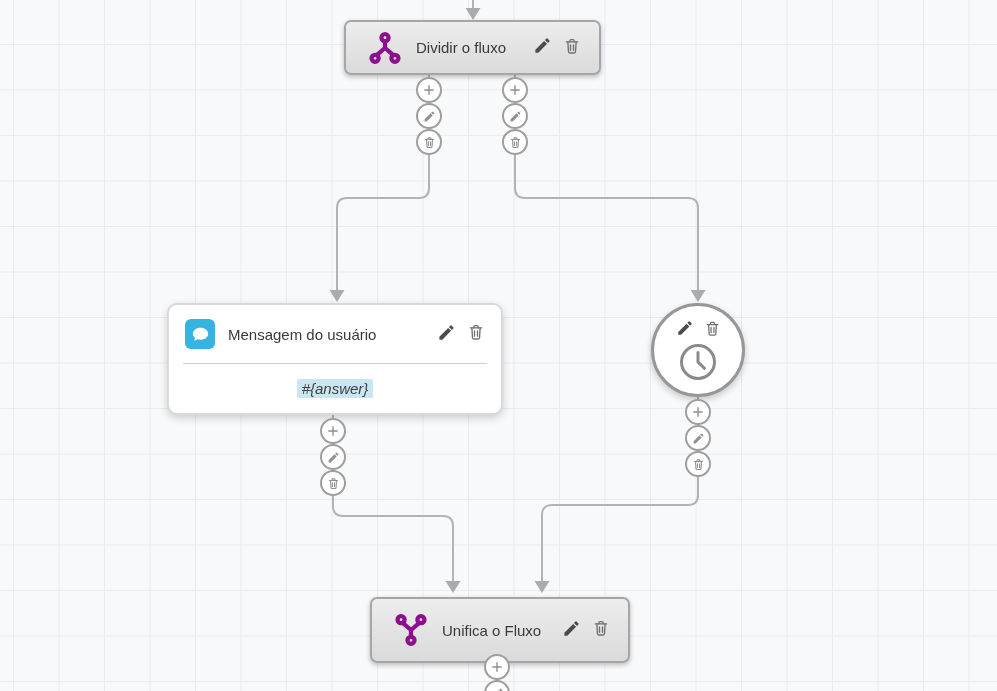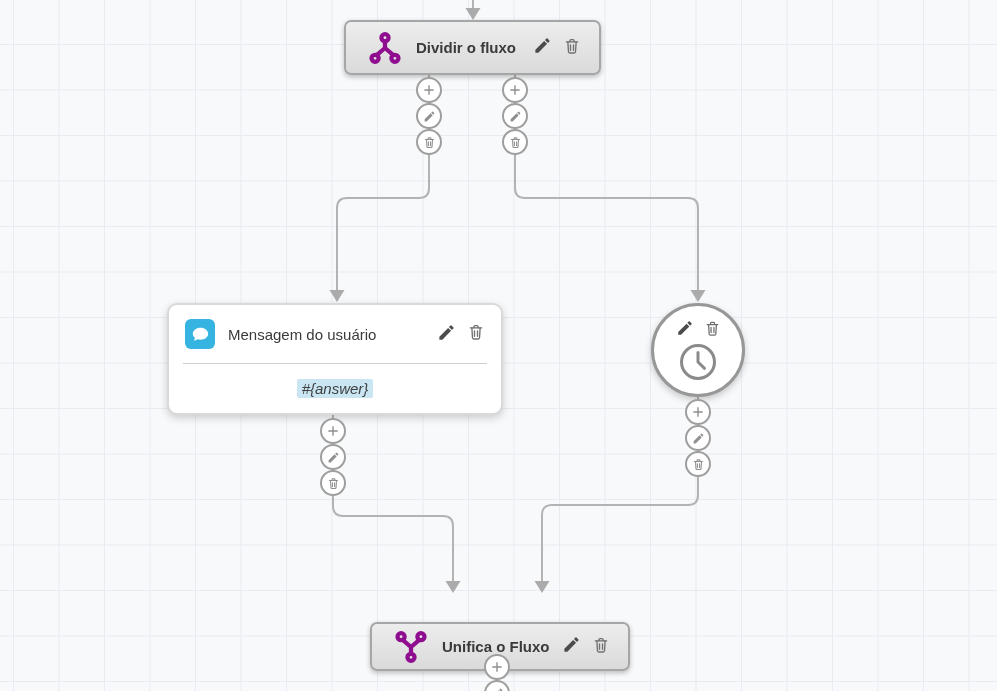--- a/index.html
+++ b/index.html
@@ -23,21 +23,21 @@
   
   .gray-node{
     position:absolute;z-index:3;
     display:flex;align-items:center;
     background:linear-gradient(#ededed,#dadada);
     border:2px solid #a6a6a6;border-radius:7px;
     box-shadow:0 2px 5px rgba(0,0,0,.25);
     padding:0 18px 0 22px;
   }
   .gray-node .node-label{
-    font-weight:bold;font-size:15px;color:#3a3a3a;
+    font-weight:normal;font-size:15px;color:#3a3a3a;
     margin-left:14px;white-space:nowrap;
   }
   .node-actions{display:flex;align-items:center;gap:11px;margin-left:auto;}
   .icon-edit{color:#4c4c4c;cursor:pointer;}
   .icon-trash{color:#707070;cursor:pointer;}
 
   .white-node{
     position:absolute;z-index:3;
     background:#ffffff;border:2px solid #d9d9d9;border-radius:10px;
     box-shadow:0 3px 8px rgba(0,0,0,.18);
@@ -250,21 +250,21 @@
     </div>
   <div class="port" style="left:685px;top:451px;">
       <svg width="13" height="13" viewBox="0 0 24 24" fill="none" stroke="currentColor" stroke-width="2" stroke-linecap="round">
         <path d="M4.5 6.5h15"></path>
         <path d="M9.3 6.3V4.7c0-.7.6-1.2 1.3-1.2h2.8c.7 0 1.3.5 1.3 1.2v1.6"></path>
         <path d="M6.5 6.5l.8 13.2c.1.9.8 1.6 1.7 1.6h6c.9 0 1.6-.7 1.7-1.6l.8-13.2"></path>
         <path d="M10 10.5v7.2M14 10.5v7.2"></path>
       </svg>
     </div>
 
-  <div class="gray-node" style="left:370px;top:622px;width:260px;height:49px;">
+  <div class="gray-node" style="left:370px;top:597px;width:260px;height:66px;">
     <span style="display:flex;">
       <svg width="34" height="34" viewBox="0 0 24 24" fill="none" stroke="#8f0d8f" stroke-width="3">
         <circle cx="5" cy="4.7" r="2.5"></circle>
         <circle cx="19" cy="4.7" r="2.5"></circle>
         <circle cx="12" cy="19.3" r="2.5"></circle>
         <path d="M12 16.8 V12 M12 12 L6.3 7.1 M12 12 L17.7 7.1" stroke-linecap="round"></path>
       </svg>
     </span>
     <span class="node-label">Unifica o Fluxo</span>
     <span class="node-actions">

